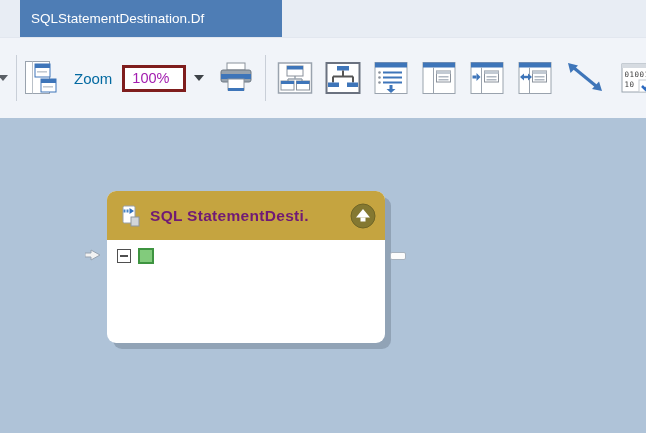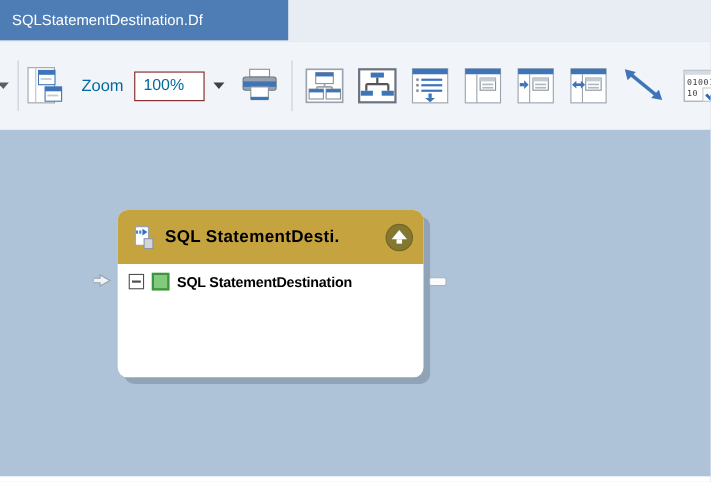--- a/index.html
+++ b/index.html
@@ -7,52 +7,52 @@
     --canvas-bg:#AFC3D8; --node-header-gold:#C5A440; --collapse-circle:#847831;
     --green-fill:#82CB7C; --green-border:#3E9440; --icon-blue:#3E75B9;
   }
   *{box-sizing:border-box;}
   html,body{margin:0;padding:0;}
   body{width:646px;height:438px;overflow:hidden;background:#fff;
        font-family:"Liberation Sans",sans-serif;}
   .app{width:646px;height:438px;display:flex;flex-direction:column;}
 
   
-  .tabbar{height:37px;background:var(--tab-bar-bg);display:flex;flex:0 0 auto;}
+  .tabbar{height:37px;background:var(--tab-bar-bg);display:flex;flex:0 0 auto;padding-left:20px;}
   .tab{background:var(--tab-blue);color:#fff;width:262px;display:flex;
        align-items:center;padding-left:11px;font-size:13.5px;}
 
   
   .toolbar{height:81px;background:var(--toolbar-bg);display:flex;align-items:center;
            flex:0 0 auto;border-top:1px solid #E2E7EF;}
   .vsep{width:1px;height:46px;background:#C9CFD8;flex:0 0 auto;}
   .tbtn{width:38px;height:40px;display:flex;align-items:center;justify-content:center;
         flex:0 0 auto;}
   .overflow-arrow{width:0;height:0;border-left:5px solid transparent;
         border-right:5px solid transparent;border-top:6px solid #5a5f66;
         margin-left:-2px;flex:0 0 auto;}
   .zoom-label{font-size:15px;color:#0369a1;margin-left:14px;flex:0 0 auto;}
   .combo{margin-left:10px;width:64px;height:27px;background:#fff;
-         border:1px solid #7f1d1d;display:flex;align-items:center;
-         padding-left:7px;font-size:14.5px;color:#0369a1;flex:0 0 auto;}
+         border:3px solid #7f1d1d;display:flex;align-items:center;
+         padding-left:7px;font-size:14.5px;color:#a21caf;flex:0 0 auto;}
   .combo-arrow{margin-left:8px;width:0;height:0;border-left:5px solid transparent;
          border-right:5px solid transparent;border-top:6px solid #3d4247;flex:0 0 auto;}
   .icon-group{display:flex;gap:10px;align-items:center;flex:0 0 auto;}
 
   
   .canvas{flex:1 1 auto;background:var(--canvas-bg);position:relative;}
   .bottomstrip{height:5px;background:#ffffff;flex:0 0 auto;}
 
   .node{position:absolute;left:107px;top:73px;width:278px;height:152px;
         background:#fff;border-radius:9px;
         box-shadow:6px 6px 0 rgba(100,114,132,.40);}
   .node-header{height:49px;background:var(--node-header-gold);
         border-radius:9px 9px 0 0;display:flex;align-items:center;
         padding:0 9px 0 12px;}
-  .node-title{color:#000000;font-weight:bold;font-size:15.5px;letter-spacing:.3px;
+  .node-title{color:#701a75;font-weight:bold;font-size:15.5px;letter-spacing:.3px;
         flex:1 1 auto;white-space:nowrap;overflow:hidden;}
   .collapse-btn{width:26px;height:26px;flex:0 0 auto;margin-left:4px;}
   .node-body{padding-top:8px;}
   .item-row{display:flex;align-items:center;padding-left:10px;gap:7px;}
   .minus-box{width:14px;height:14px;border:1.5px solid #4F4F4F;background:#fff;
         position:relative;flex:0 0 auto;}
   .minus-box::after{content:"";position:absolute;left:2px;right:2px;top:50%;
         margin-top:-1px;height:2px;background:#4F4F4F;}
   .green-square{width:16px;height:16px;background:var(--green-fill);
         border:2px solid var(--green-border);flex:0 0 auto;}
@@ -234,21 +234,20 @@
           <circle cx="13" cy="13" r="12" fill="#847831" stroke="#6F6526"></circle>
           <polygon points="13,6 20,14.5 6,14.5" fill="#fff"></polygon>
           <rect x="10.5" y="14.5" width="5" height="4" fill="#fff"></rect>
         </svg>
       </div>
 
       <div class="node-body">
         <div class="item-row">
           <span class="minus-box"></span>
           <span class="green-square"></span>
-          <span class="item-label">SQL StatementDestination</span>
         </div>
       </div>
 
       <svg class="conn-left" width="18" height="12" viewBox="0 0 18 12">
         <polygon points="0,4 6,4 6,1 15,6 6,11 6,8 0,8" fill="#F2F2F2" stroke="#97A3B1" stroke-width="1"></polygon>
       </svg>
       <div class="conn-right"></div>
 
     </div>
   </div>

